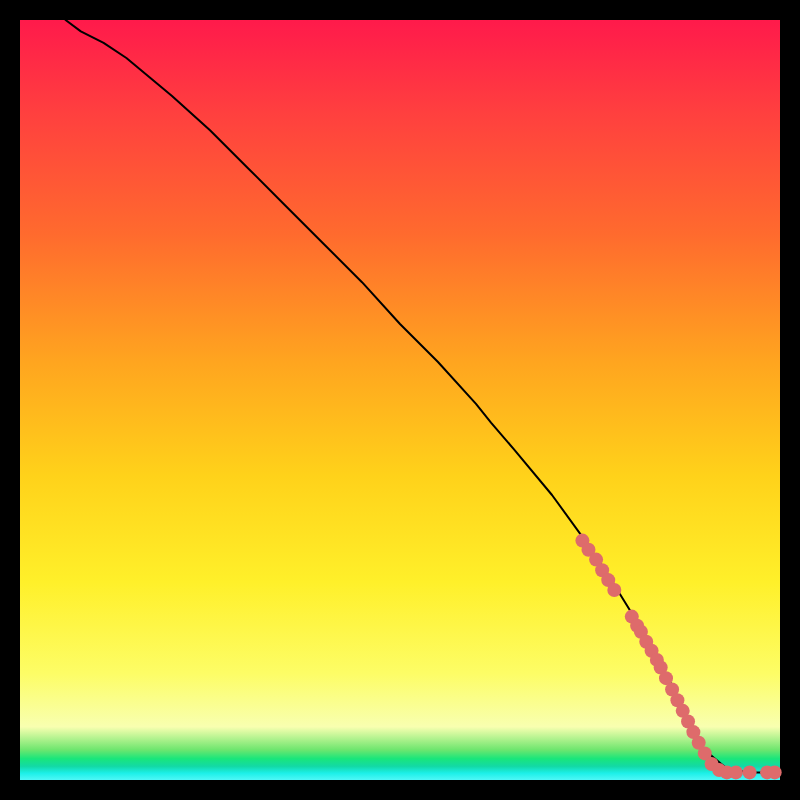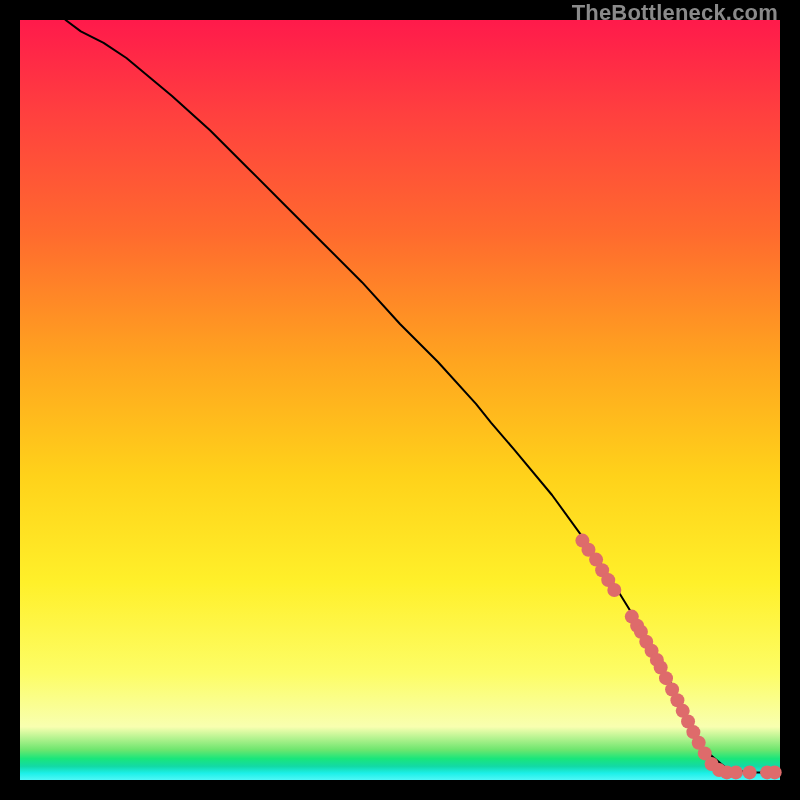--- a/index.html
+++ b/index.html
@@ -59,21 +59,20 @@
     left: 0;
     width: 760px;
     height: 760px;
     overflow: visible;
   }
 </style>
 </head>
 <body>
 
 <div class="frame">
-  <div class="watermark">TheBottleneck.com</div>
   <div class="plot">
     <svg class="curve" viewBox="0 0 760 760" preserveAspectRatio="none">
       <path id="curve-path" fill="none" stroke="#000" stroke-width="2" stroke-linecap="round" stroke-linejoin="round" d="M45.60 0.00 L60.80 11.40 L83.60 22.80 L106.40 38.00 L129.20 57.00 L152.00 76.00 L190.00 110.20 L228.00 148.20 L266.00 186.20 L304.00 224.20 L342.00 262.20 L380.00 304.00 L418.00 342.00 L456.00 383.80 L471.20 402.80 L494.00 429.40 L532.00 475.00 L562.40 516.80 L592.80 562.40 L623.20 611.80 L646.00 653.60 L668.80 699.20 L684.00 729.60 L706.80 748.60 L729.60 752.40 L760.00 752.40"></path>
       <g id="dots-group">
           <circle cx="562.40" cy="520.60" r="7" fill="#de6b6b"></circle>
           <circle cx="568.48" cy="529.72" r="7" fill="#de6b6b"></circle>
           <circle cx="576.08" cy="539.60" r="7" fill="#de6b6b"></circle>
           <circle cx="582.16" cy="550.24" r="7" fill="#de6b6b"></circle>
           <circle cx="588.24" cy="560.12" r="7" fill="#de6b6b"></circle>
           <circle cx="594.32" cy="570.00" r="7" fill="#de6b6b"></circle>

